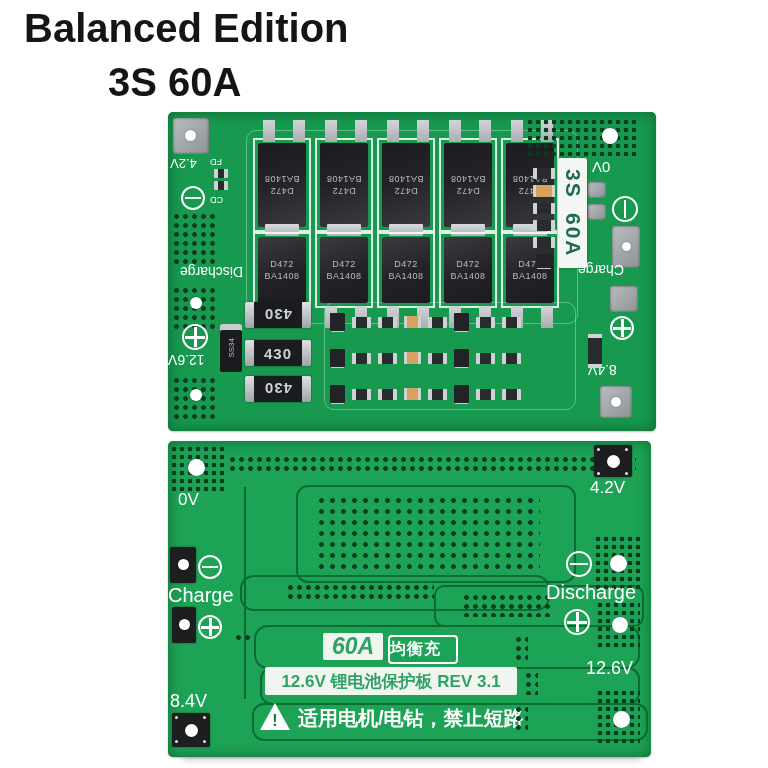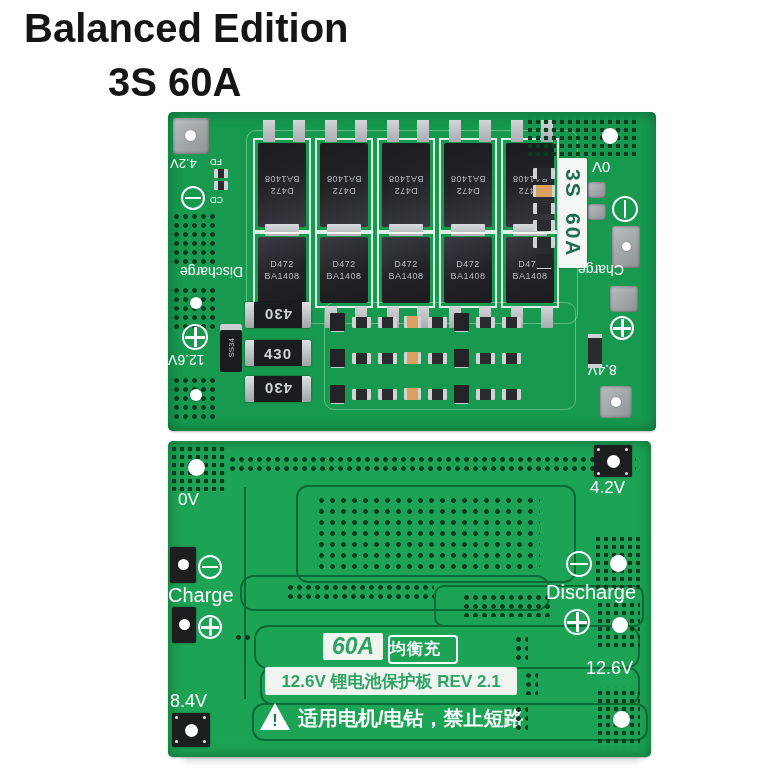--- a/index.html
+++ b/index.html
@@ -338,21 +338,21 @@
   <div class="a dots" style="left:64px;top:190px;width:18px;height:10px"></div>
   <div class="a wstrip" style="left:155px;top:192px;width:60px;height:27px">
     <span class="green-ital">60A</span>
   </div>
   <div class="a balancebox" style="left:220px;top:194px;width:66px;height:25px">
     <span>均衡充</span>
   </div>
   <div class="a dots" style="left:344px;top:192px;width:16px;height:30px"></div>
 
   <div class="a wstrip" style="left:97px;top:226px;width:252px;height:28px">
-    <span class="product">12.6V 锂电池保护板 REV 2.1</span>
+    <span class="product">12.6V 锂电池保护板 REV 3.1</span>
   </div>
   <div class="a dots" style="left:354px;top:228px;width:16px;height:26px"></div>
 
   <div class="a tri" style="left:92px;top:262px;width:30px;height:27px">
     <b>!</b>
   </div>
   <span class="a warntxt" style="left:130px;top:264px">适用电机/电钻，禁止短路</span>
   <div class="a dots" style="left:344px;top:262px;width:16px;height:30px"></div>
 </div>
 

